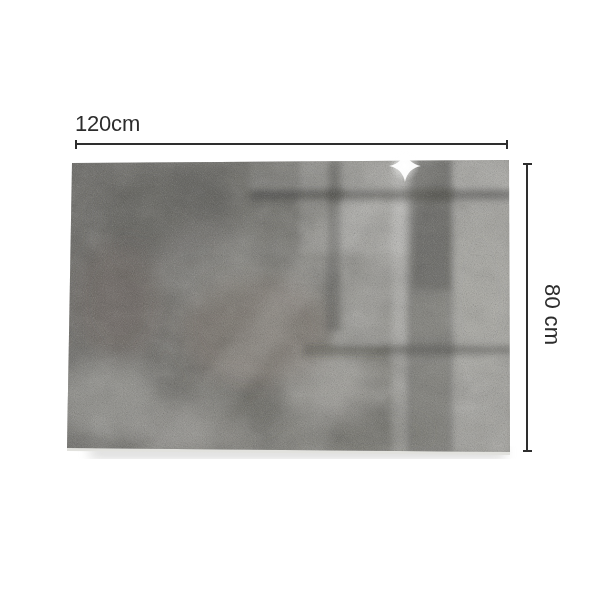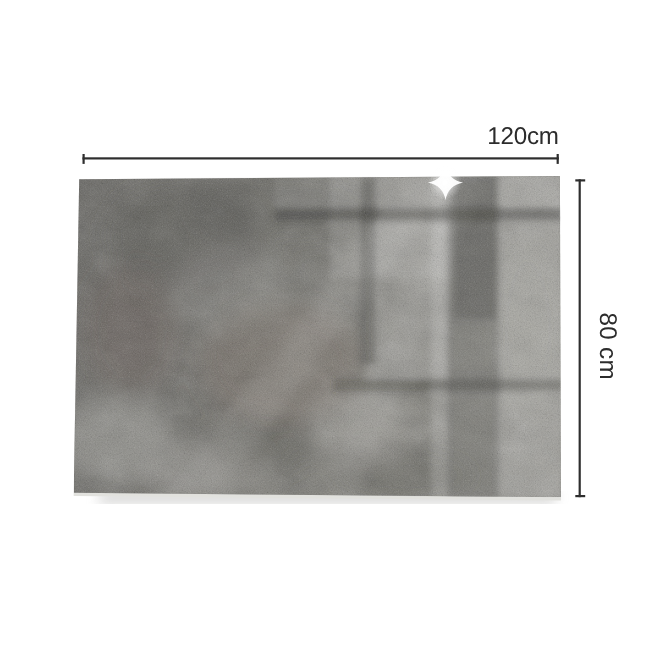--- a/index.html
+++ b/index.html
@@ -5,21 +5,21 @@
   html,body { margin:0; padding:0; background:#ffffff; }
   .stage {
     position:relative; width:600px; height:600px; background:#ffffff;
     overflow:hidden; font-family:"Liberation Sans", sans-serif;
   }
   .panel-svg { position:absolute; left:0; top:0; }
 
   
   .dim-label-w {
     position:absolute; left:75px; top:113px; width:433px;
-    text-align:right; font-size:22px; line-height:22px;
+    text-align:left; font-size:22px; line-height:22px;
     letter-spacing:-0.2px; color:#2c2c2c;
   }
   .dim-line-h {
     position:absolute; left:75px; top:143px; width:433px; height:2px;
     background:#2e2e2e;
   }
   .tick-v { position:absolute; width:2px; height:9px; top:-3.5px; background:#2e2e2e; }
   .tick-v.start { left:0; }
   .tick-v.end   { right:0; }
 

